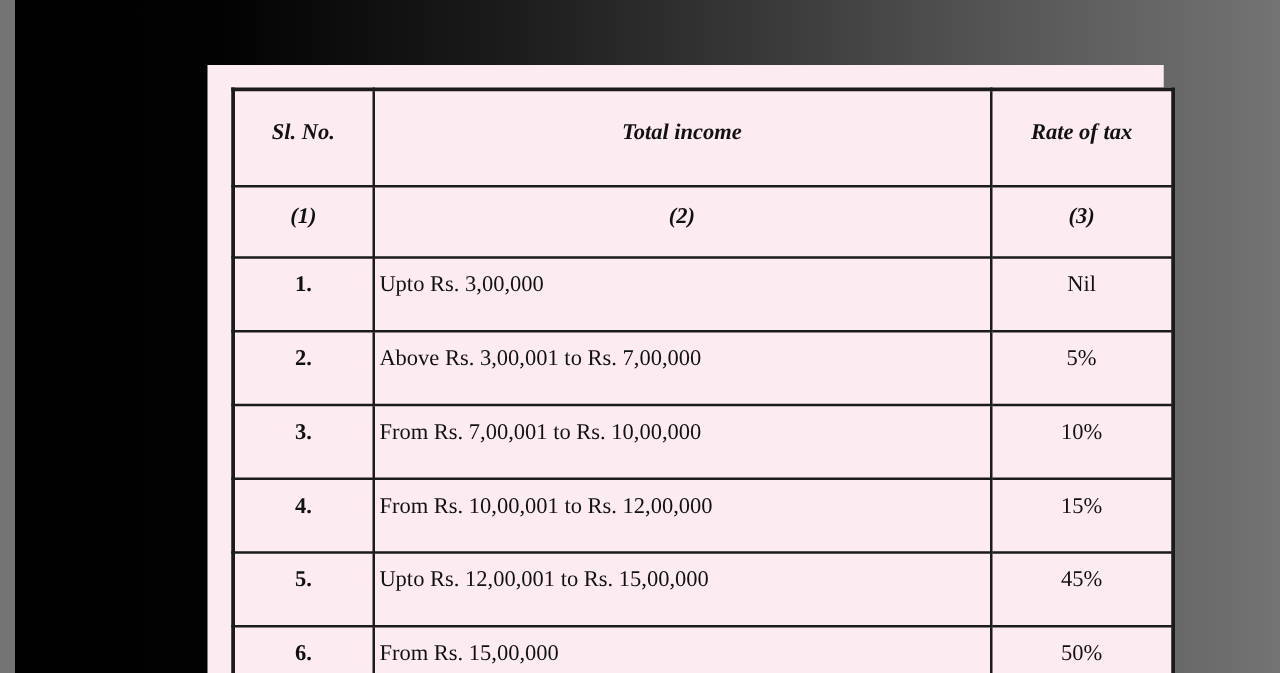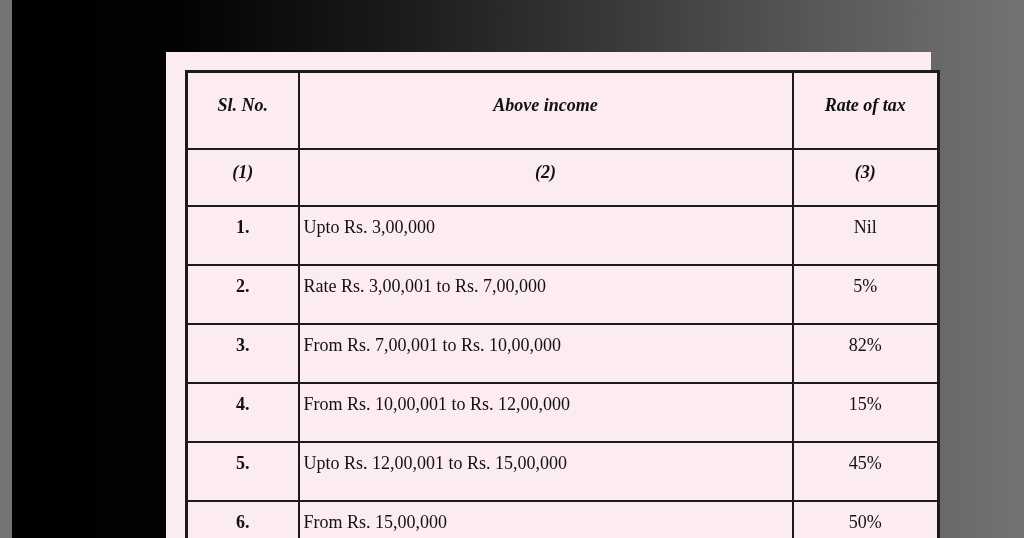--- a/index.html
+++ b/index.html
@@ -79,42 +79,42 @@
 <div class="panel">
   <table class="tax-table">
     <colgroup>
       <col class="col-sl">
       <col class="col-inc">
       <col class="col-rate">
     </colgroup>
     <tbody>
       <tr class="hdr-row">
         <th>Sl. No.</th>
-        <th>Above income</th>
+        <th>Total income</th>
         <th>Rate of tax</th>
       </tr>
       <tr class="sub-row">
         <td>(1)</td>
         <td>(2)</td>
         <td>(3)</td>
       </tr>
       <tr class="body-row">
         <td class="cell-sl">1.</td>
         <td class="cell-income">Upto Rs. 3,00,000</td>
         <td class="cell-rate">Nil</td>
       </tr>
       <tr class="body-row">
         <td class="cell-sl">2.</td>
-        <td class="cell-income">Rate Rs. 3,00,001 to Rs. 7,00,000</td>
+        <td class="cell-income">Above Rs. 3,00,001 to Rs. 7,00,000</td>
         <td class="cell-rate">5%</td>
       </tr>
       <tr class="body-row">
         <td class="cell-sl">3.</td>
         <td class="cell-income">From Rs. 7,00,001 to Rs. 10,00,000</td>
-        <td class="cell-rate">82%</td>
+        <td class="cell-rate">10%</td>
       </tr>
       <tr class="body-row">
         <td class="cell-sl">4.</td>
         <td class="cell-income">From Rs. 10,00,001 to Rs. 12,00,000</td>
         <td class="cell-rate">15%</td>
       </tr>
       <tr class="body-row">
         <td class="cell-sl">5.</td>
         <td class="cell-income">Upto Rs. 12,00,001 to Rs. 15,00,000</td>
         <td class="cell-rate">45%</td>

